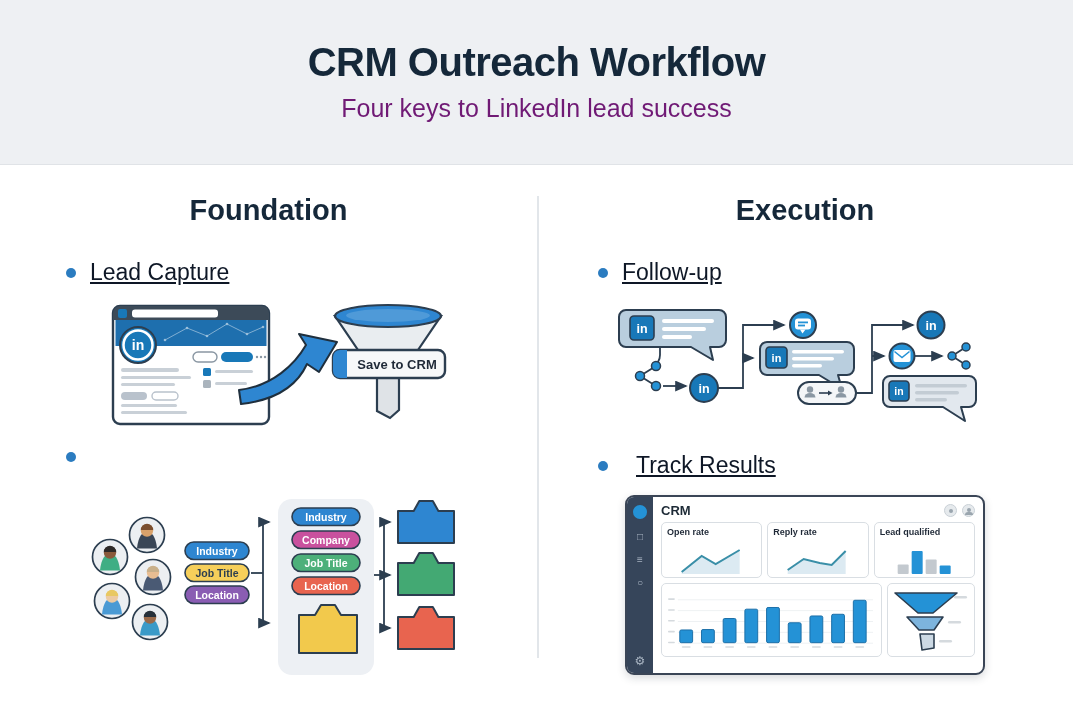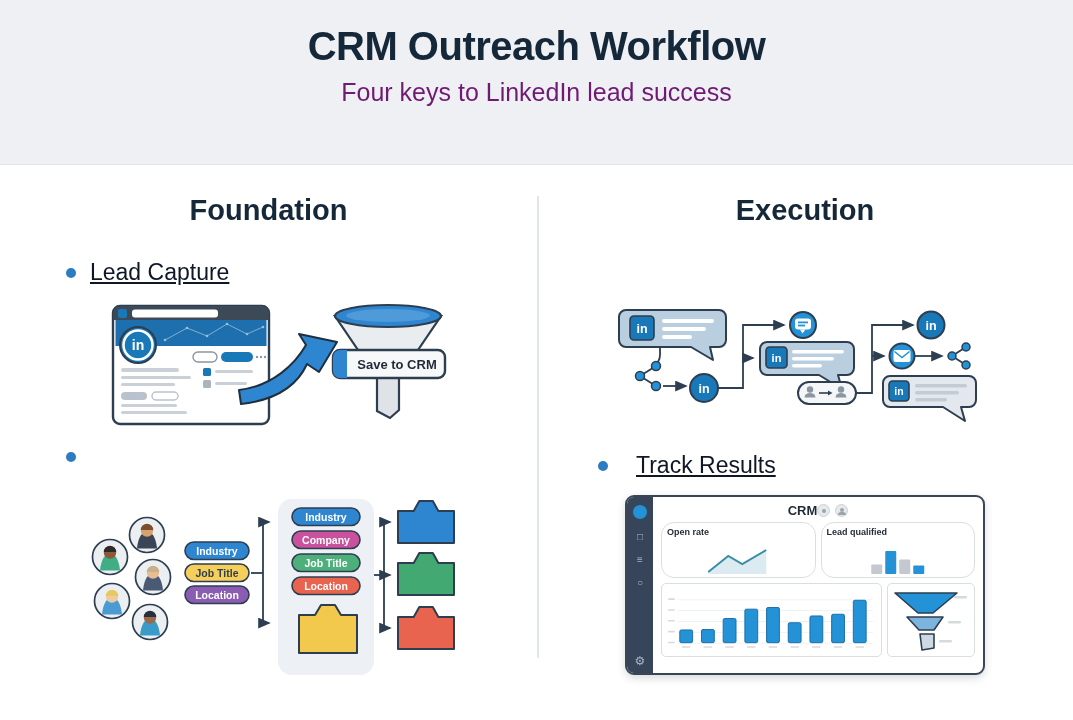--- a/index.html
+++ b/index.html
@@ -1,51 +1,51 @@
 <!DOCTYPE html>
 <html><head>
 <meta charset="utf-8">
 <style>
   html,body{margin:0;padding:0;background:#fff;}
   #canvas{position:relative;width:1073px;height:720px;background:#ffffff;
     font-family:"Liberation Sans",sans-serif;overflow:hidden;}
   .header-band{position:absolute;top:0;left:0;width:1073px;height:164px;
     background:#eef0f3;border-bottom:1px solid #e0e3e7;text-align:center;}
-  .title{margin:0;padding-top:24px;font-size:40px;font-weight:bold;color:#15283a;letter-spacing:-0.5px;}
+  .title{margin:0;padding-top:40px;font-size:40px;font-weight:bold;color:#15283a;letter-spacing:-0.5px;}
   .subtitle{margin:0;padding-top:9px;font-size:25px;font-weight:400;color:#701a75;}
   .v-divider{position:absolute;left:537px;top:196px;width:2px;height:462px;background:#e2e6ea;}
   .col-heading{position:absolute;top:194px;font-size:29px;font-weight:bold;color:#15283a;text-align:center;}
   #foundation-heading{left:0;width:537px;}
   #execution-heading{left:537px;width:536px;}
   .bullet-item{position:absolute;display:flex;align-items:center;font-size:23px;color:#0e1726;text-decoration:underline;}
   .bullet-dot{width:10px;height:10px;border-radius:50%;background:#2b7cc0;margin-right:14px;flex:0 0 auto;}
   .illus{position:absolute;}
   svg text{font-family:"Liberation Sans",sans-serif;}
 
   
   .crm-window{position:absolute;left:625px;top:495px;width:360px;height:180px;
     border:2.5px solid #3a4556;border-radius:9px;background:#fff;display:flex;
     overflow:hidden;box-sizing:border-box;box-shadow:0 3px 8px rgba(40,50,60,.18);}
   .crm-sidebar{width:26px;background:#36455a;display:flex;flex-direction:column;
     align-items:center;padding:8px 0 7px;gap:13px;flex:0 0 auto;}
   .sb-avatar{width:14px;height:14px;border-radius:50%;background:#2492d6;}
   .sb-icon{color:#a8b4c2;font-size:10px;line-height:10px;cursor:default;}
   .sb-gear{margin-top:auto;font-size:12px;}
   .crm-main{flex:1;padding:5px 8px 6px;display:flex;flex-direction:column;}
-  .crm-header{display:flex;align-items:center;justify-content:center;height:17px;}
+  .crm-header{display:flex;align-items:center;justify-content:space-between;height:17px;}
   .crm-title{font-size:13px;font-weight:bold;color:#1d2a36;}
   .crm-header-icons{display:flex;gap:5px;}
   .hdr-circle{width:11px;height:11px;border-radius:50%;background:#e6eaed;border:1px solid #c9d0d6;
     display:flex;align-items:center;justify-content:center;}
   .hdr-dot{width:4px;height:4px;border-radius:50%;background:#9aa5ae;}
   .hdr-person{width:4px;height:4px;border-radius:50%;background:#9aa5ae;position:relative;top:-1px;}
   .hdr-person::after{content:"";position:absolute;left:-2px;top:4px;width:8px;height:3px;
     border-radius:3px 3px 0 0;background:#9aa5ae;}
   .metric-row{display:flex;gap:5px;margin-top:3px;}
-  .metric-card{flex:1;height:56px;border:1.5px solid #d9dee3;border-radius:13px;background:#fff;
+  .metric-card{flex:1;height:56px;border:1.5px solid #d9dee3;border-radius:5px;background:#fff;
     padding:4px 5px 2px;box-sizing:border-box;}
   .metric-title{font-size:9px;line-height:1.15;font-weight:bold;color:#1f2937;height:20px;overflow:hidden;}
   .metric-chart{display:block;width:100%;height:28px;}
   .bottom-row{display:flex;gap:5px;margin-top:5px;}
   .activity-card{flex:1;height:74px;border:1.5px solid #d9dee3;border-radius:5px;background:#fff;
     padding:3px 4px;box-sizing:border-box;}
   .funnelchart-card{width:88px;height:74px;border:1.5px solid #d9dee3;border-radius:5px;background:#fff;
     padding:3px 4px;box-sizing:border-box;flex:0 0 auto;}
 </style>
 </head>
@@ -62,20 +62,24 @@
 
   <div class="col-heading" id="execution-heading">Execution</div>
   <div class="col-heading" id="foundation-heading">Foundation</div>
 
   <div class="bullet-item" style="left:66px;top:259px;">
     <span class="bullet-dot"></span>
     <span>Lead Capture</span>
   </div>
   <div class="bullet-item" style="left:66px;top:452px;">
     <span class="bullet-dot"></span>
+  </div>
+  <div class="bullet-item" style="left:598px;top:259px;">
+    <span class="bullet-dot"></span>
+    <span>Follow-up</span>
   </div>
   <div class="bullet-item" style="left:598px;top:452px;gap:14px;">
     <span class="bullet-dot"></span>
     <span>Track Results</span>
   </div>
 
   <svg class="illus" style="left:105px;top:300px;" width="350" height="128" viewBox="0 0 350 128">
 
     <g>
       <rect x="8" y="6" width="156" height="118" rx="7" fill="#ffffff" stroke="#2c3e50" stroke-width="2.4"></rect>
@@ -335,20 +339,27 @@
             </span>
         </span>
       </div>
 
       <div class="metric-row">
         <div class="metric-card">
           <div class="metric-title">Open rate</div>
           <svg class="metric-chart" viewBox="0 0 64 28">
             <path d="M2 25 L22 9 L36 17 L60 3 L60 27 L2 27 Z" fill="#dceaf2"></path>
             <polyline points="2,25 22,9 36,17 60,3" fill="none" stroke="#3a8fa8" stroke-width="2"></polyline>
+          </svg>
+        </div>
+        <div class="metric-card">
+          <div class="metric-title">Reply rate</div>
+          <svg class="metric-chart" viewBox="0 0 64 28">
+            <path d="M2 23 L18 12 L34 16 L46 18 L60 4 L60 27 L2 27 Z" fill="#dceaf2"></path>
+            <polyline points="2,23 18,12 34,16 46,18 60,4" fill="none" stroke="#3a8fa8" stroke-width="2"></polyline>
           </svg>
         </div>
         <div class="metric-card">
           <div class="metric-title">Lead qualified</div>
           <svg class="metric-chart" viewBox="0 0 64 28">
             <g id="leads-bars">
                 <rect x="5" y="17.5" width="11" height="9.5" fill="#c3c9cf" rx="1"></rect>
                 <rect x="19" y="4" width="11" height="23" fill="#2492d6" rx="1"></rect>
                 <rect x="33" y="12.5" width="11" height="14.5" fill="#c3c9cf" rx="1"></rect>
                 <rect x="47" y="18.5" width="11" height="8.5" fill="#2492d6" rx="1"></rect>

